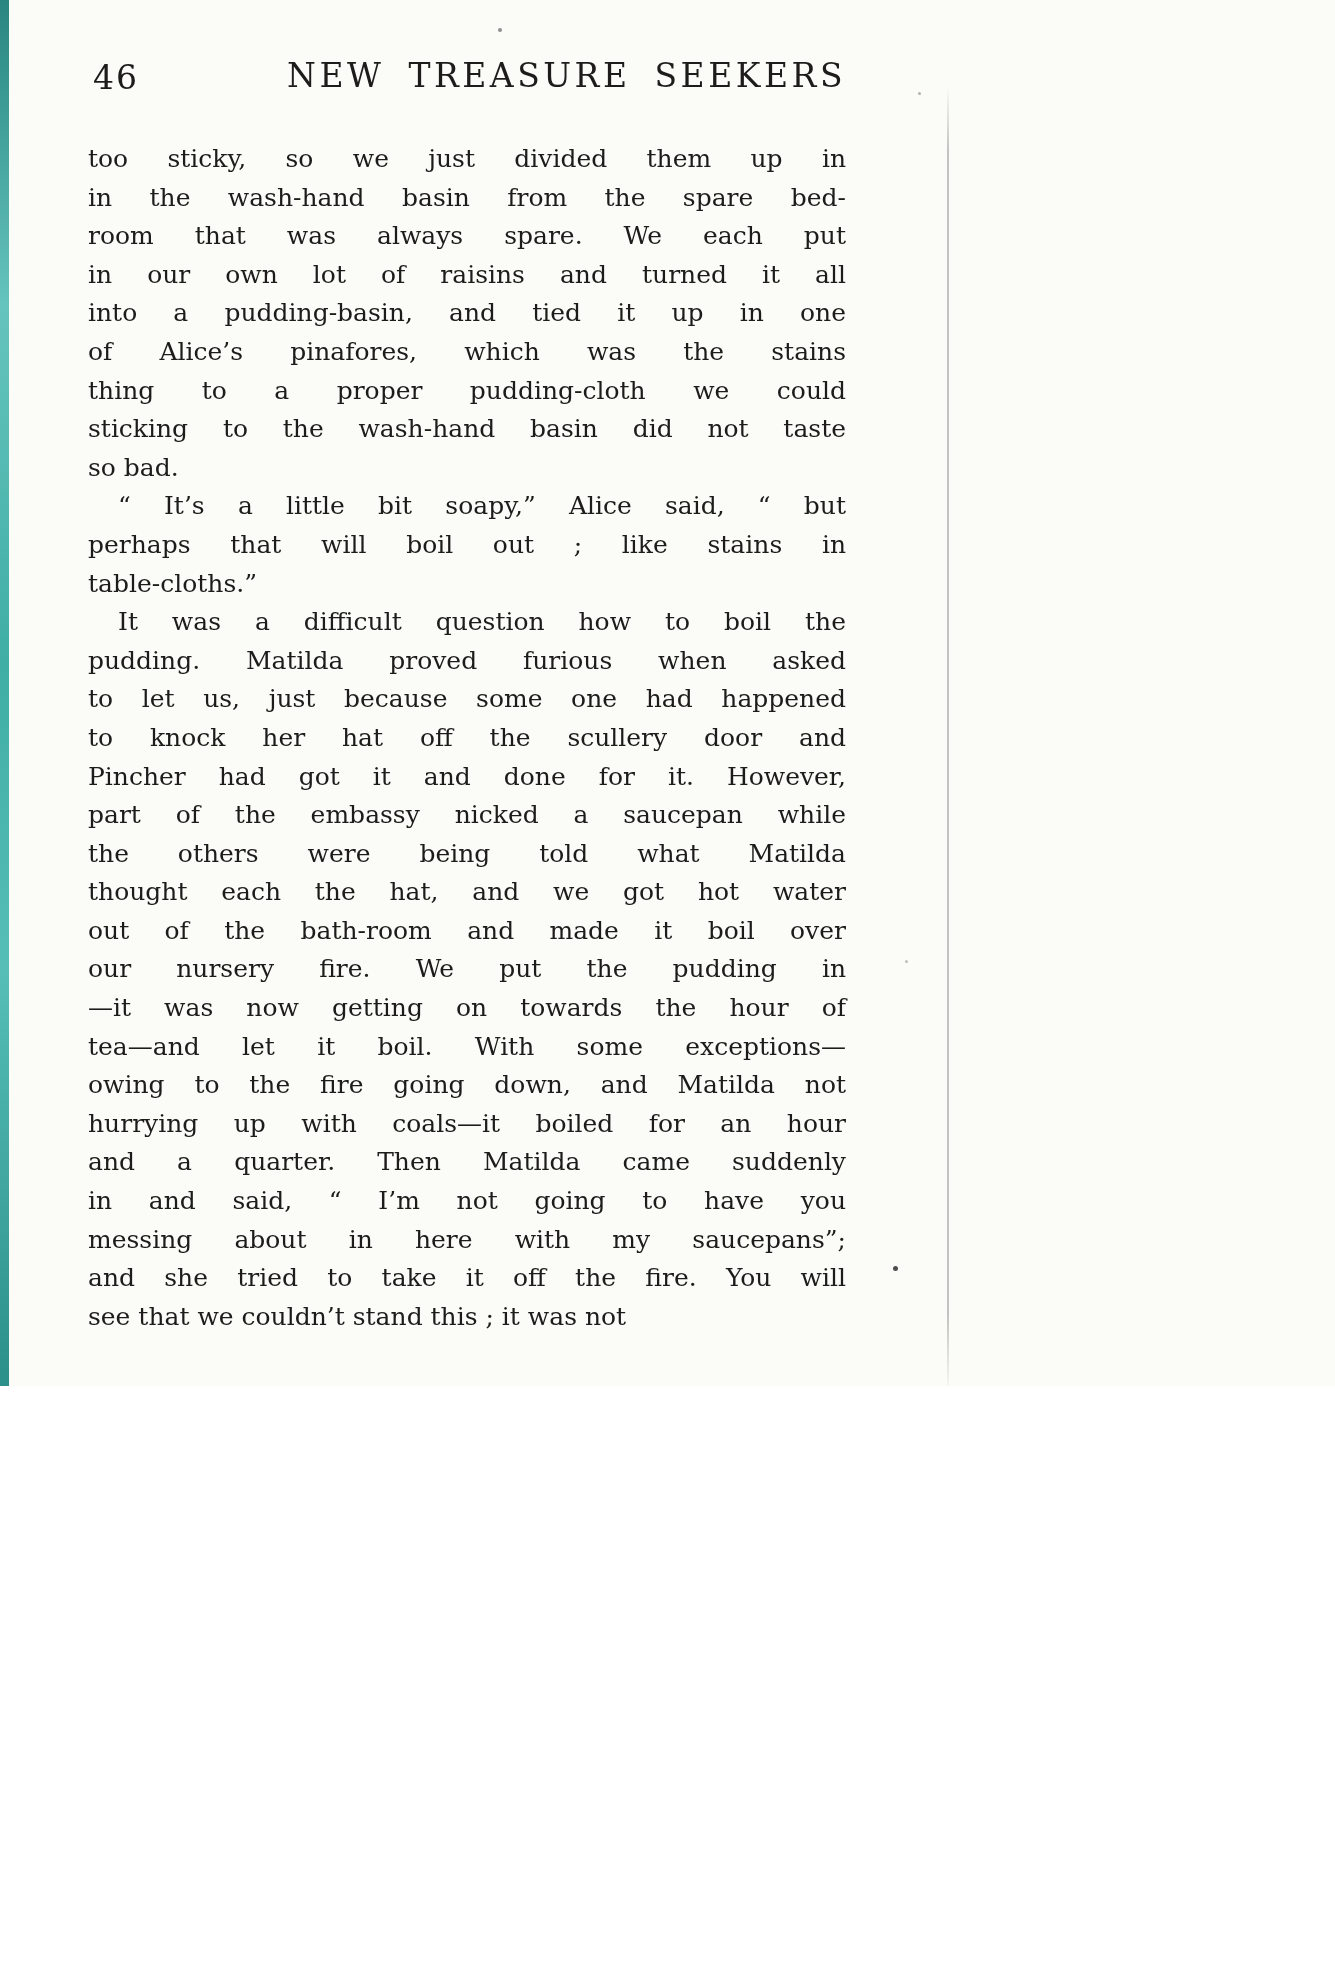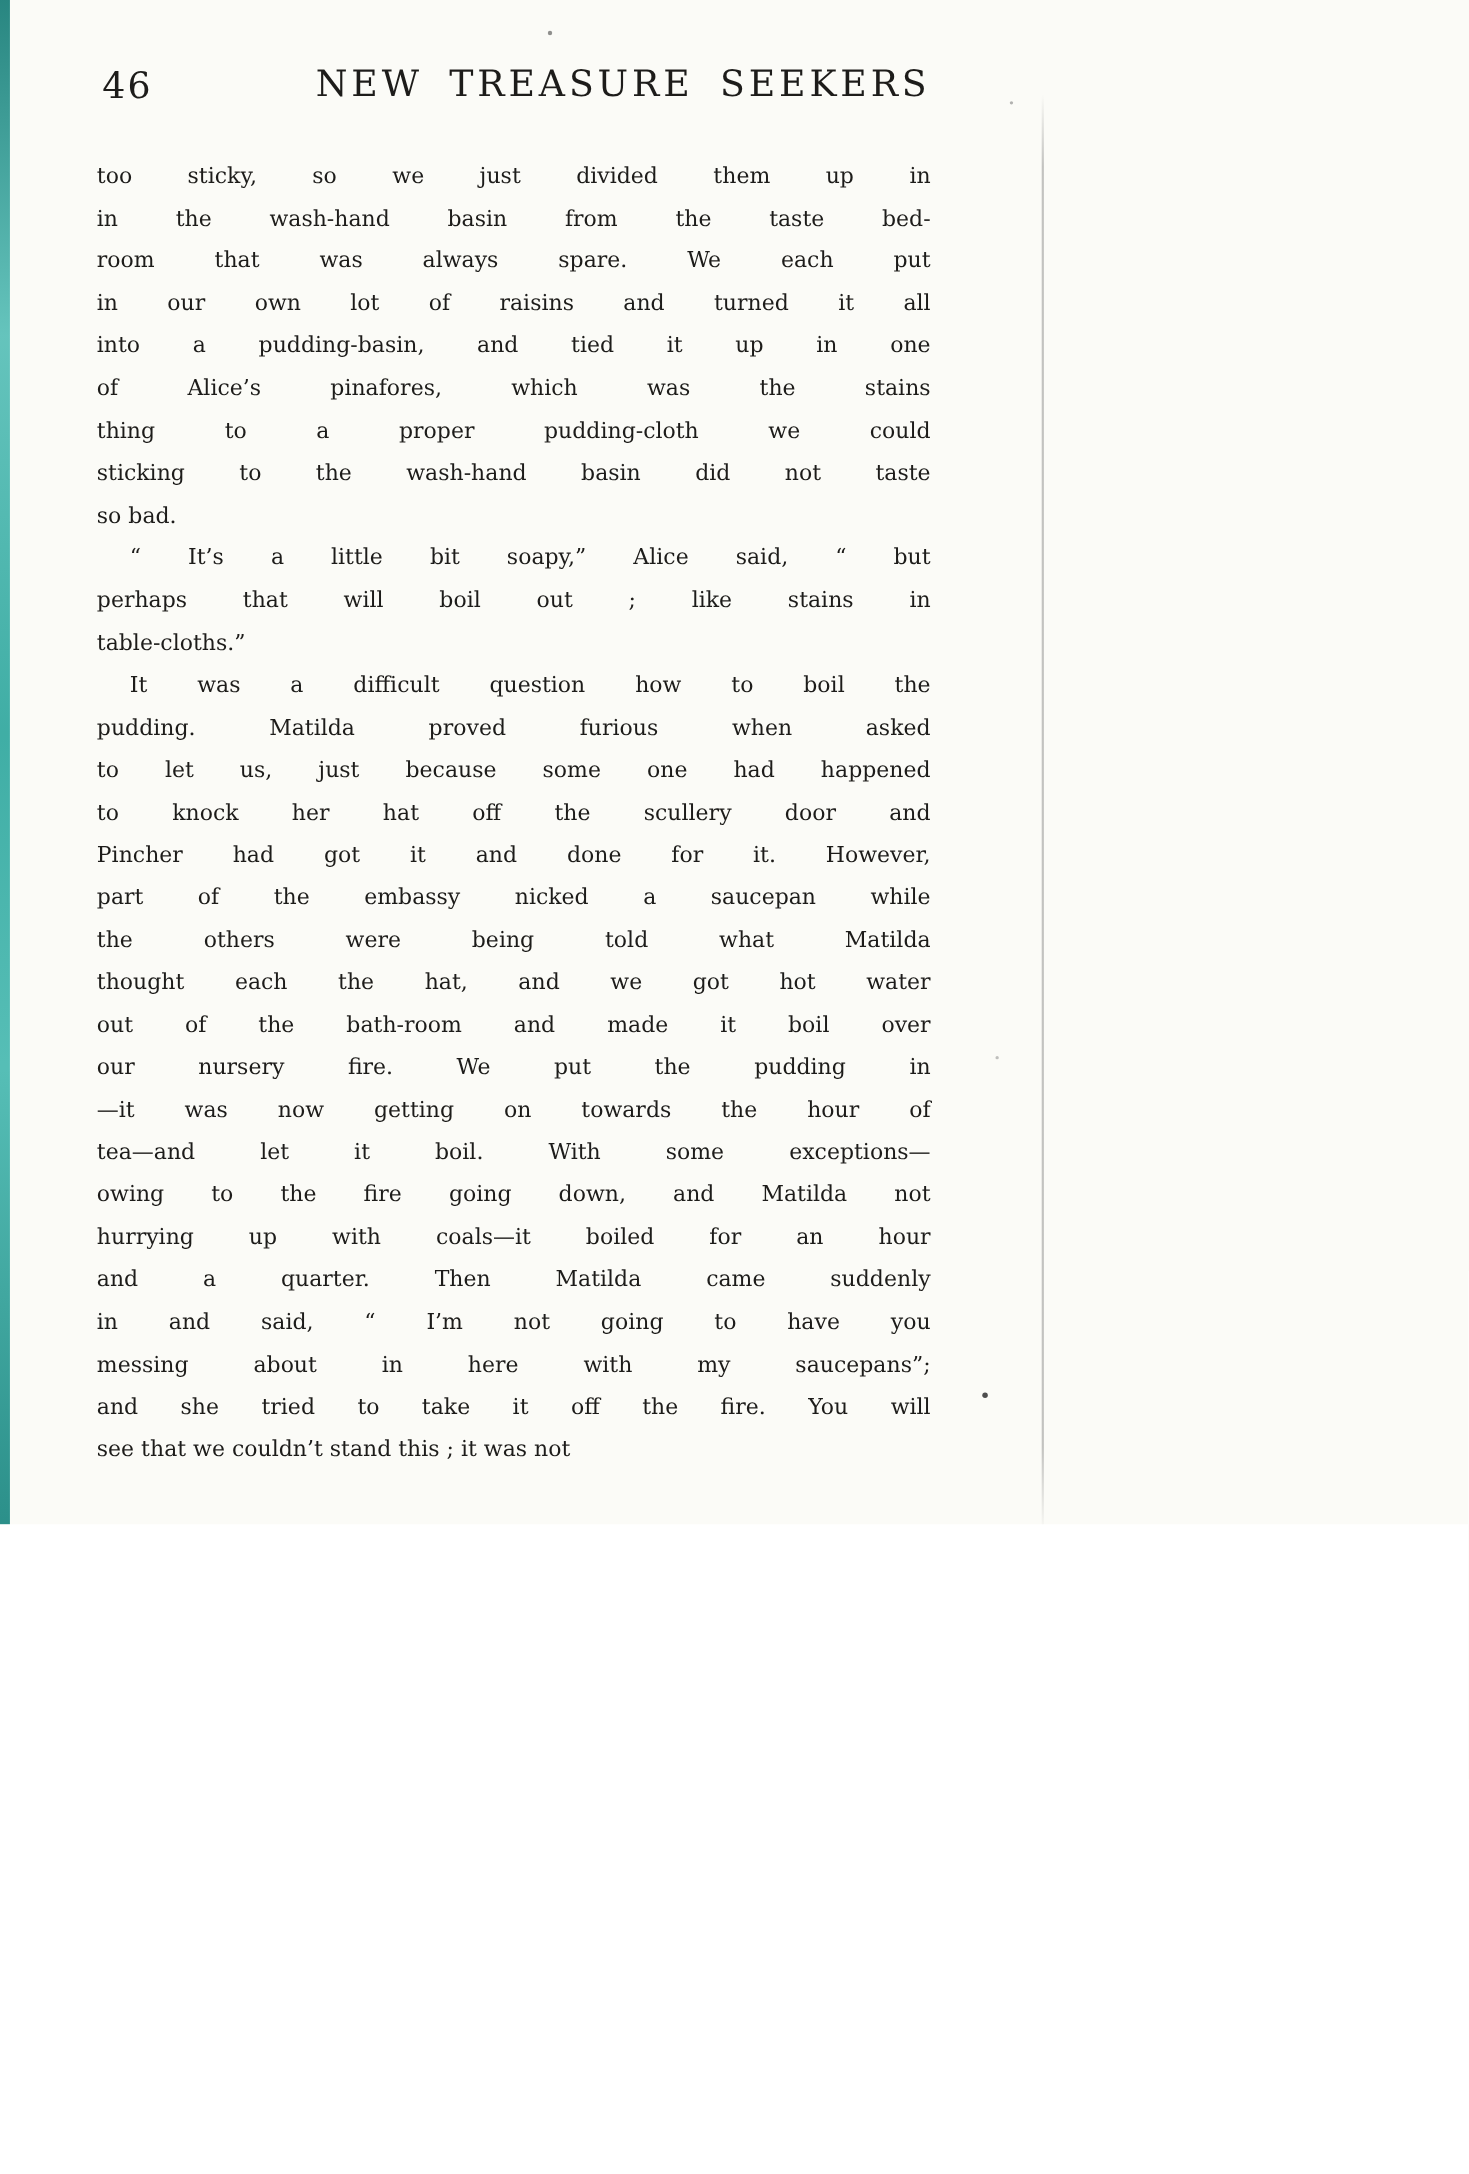--- a/index.html
+++ b/index.html
@@ -59,21 +59,21 @@
     letter-spacing: 3.5px;
     word-spacing: 10px;
     white-space: nowrap;
   }
   
   .text-block {
     position: absolute;
     left: 88px;
     top: 140px;
     width: 758px;
-    font-size: 20px;
+    font-size: 25px;
     line-height: 38.6px;
   }
   .paragraph {
     margin: 0;
   }
   .line {
     text-align: justify;
     text-align-last: justify;
     white-space: normal;
   }
@@ -115,21 +115,21 @@
   <div class="edge-strip"></div>
 
   <div class="header">
     <span class="page-number">46</span>
     <span class="running-title">NEW TREASURE SEEKERS</span>
   </div>
 
   <div class="text-block">
       <div class="paragraph">
         <div class="line">too sticky, so we just divided them up in</div>
-        <div class="line">in the wash-hand basin from the taste bed-</div>
+        <div class="line">in the wash-hand basin from the spare bed-</div>
         <div class="line">room that was always spare. We each put</div>
         <div class="line">in our own lot of raisins and turned it all</div>
         <div class="line">into a pudding-basin, and tied it up in one</div>
         <div class="line">of Alice’s pinafores, which was the stains</div>
         <div class="line">thing to a proper pudding-cloth we could</div>
         <div class="line">sticking to the wash-hand basin did not taste</div>
         <div class="line last">so bad.</div>
       </div>
       <div class="paragraph">
         <div class="line indent">“ It’s a little bit soapy,” Alice said, “ but</div>

